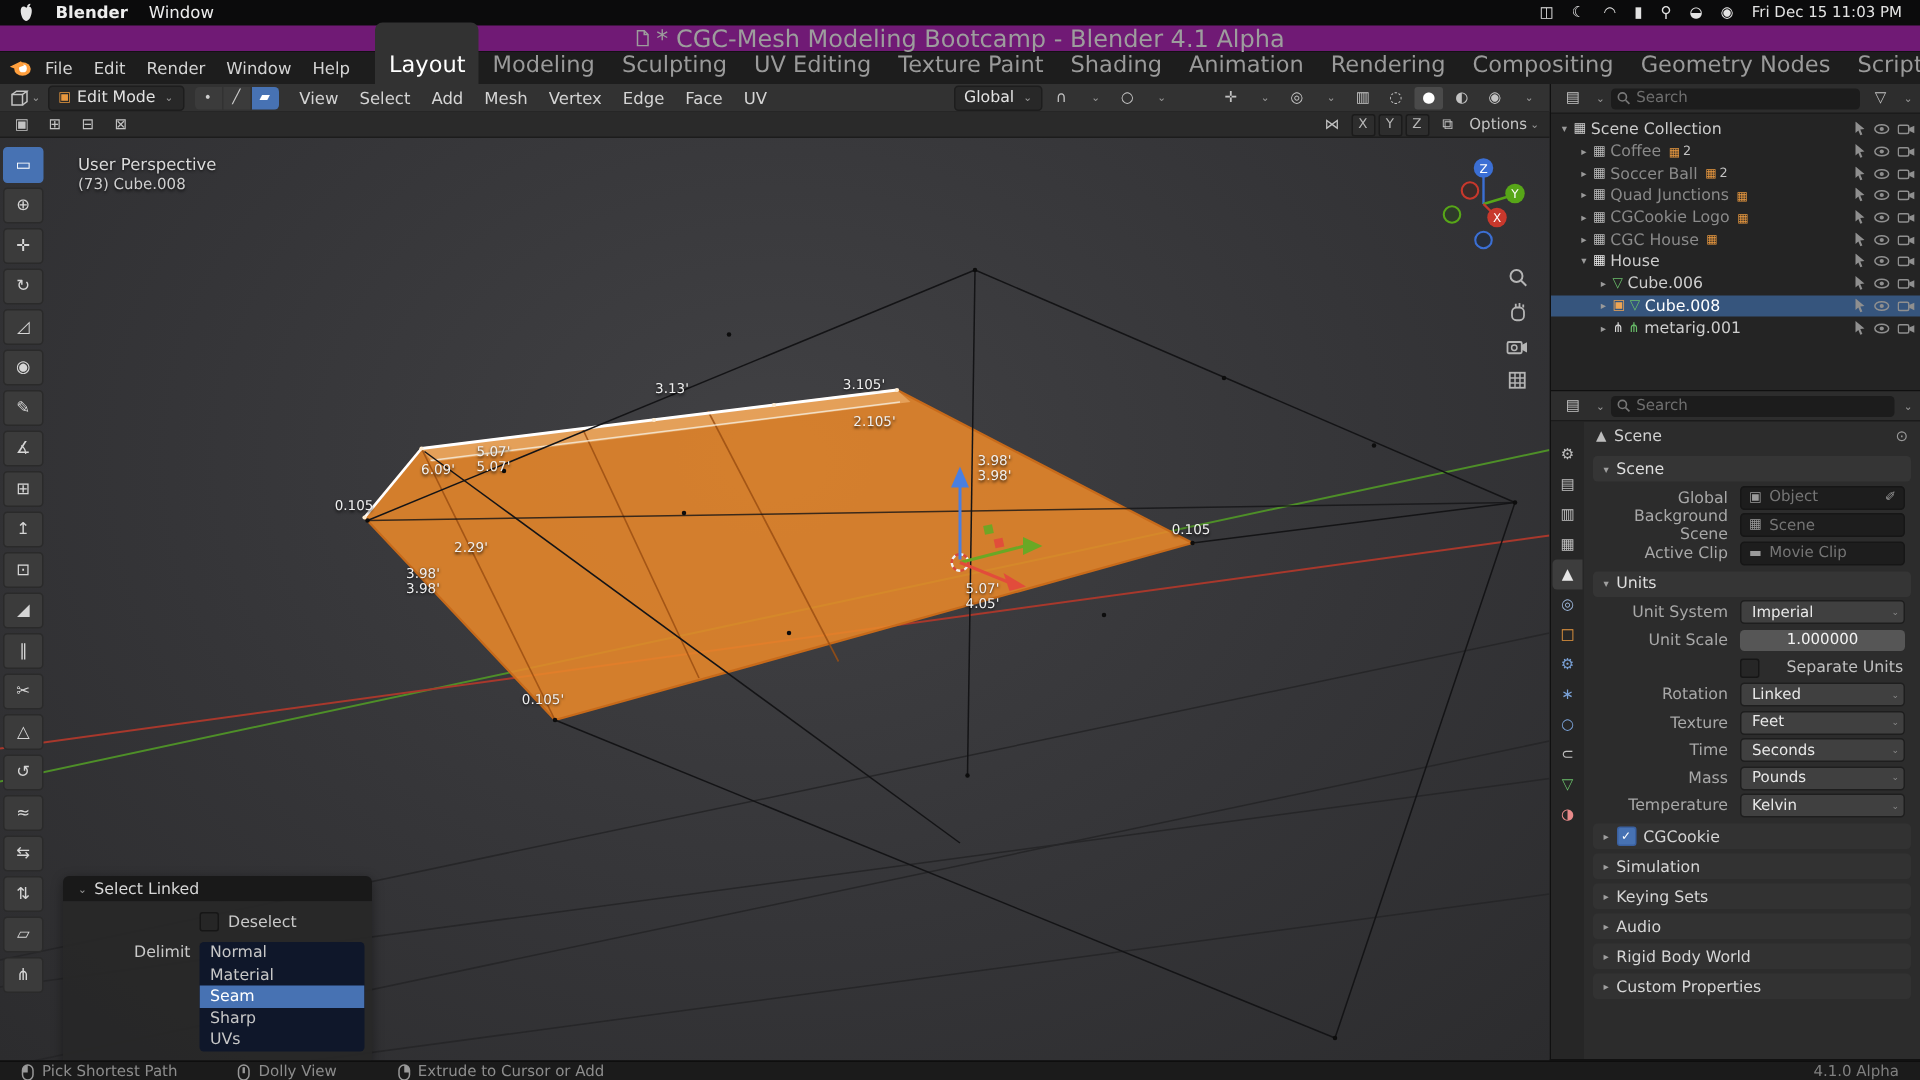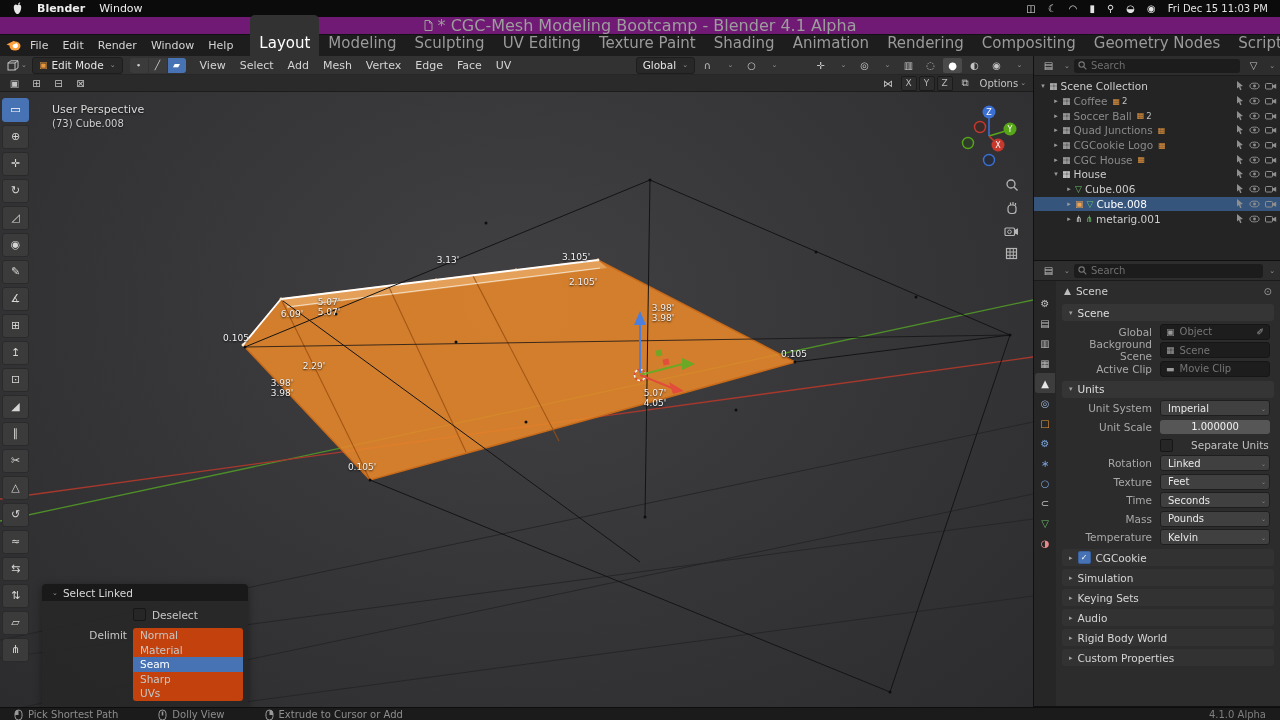--- a/index.html
+++ b/index.html
@@ -61,21 +61,21 @@
   #vp-nav-icons{position:absolute;right:13px;top:84px;display:flex;flex-direction:column;gap:6px;align-items:center;}
   .navbtn{width:17px;height:17px;display:flex;align-items:center;justify-content:center;border-radius:50%;}
   
   #op-panel{position:absolute;left:42px;top:492px;width:206px;border-radius:4px;overflow:hidden;
             box-shadow:0 2px 8px rgba(0,0,0,.4);}
   #op-head{height:17px;background:#191919;display:flex;align-items:center;gap:5px;padding:0 8px;color:#d8d8d8;font-size:10.5px;}
   #op-body{background:rgba(40,40,40,.96);padding:7px 0 8px;}
   .oprow1{margin-left:91px;display:flex;align-items:center;gap:6px;color:#c9c9c9;font-size:10.5px;}
   .oprow2{display:flex;margin-top:7px;}
   .oplabel{width:85px;text-align:right;margin-right:6px;color:#c9c9c9;font-size:10.5px;padding-top:1px;}
-  .oplist{background:#c2410c;border-radius:3px;overflow:hidden;width:110px;}
+  .oplist{background:#0f172a;border-radius:3px;overflow:hidden;width:110px;}
   .dopt{height:14.5px;line-height:14.5px;padding:0 7px;font-size:10.5px;color:#c7c7c7;}
   .dopt.selected{background:#4772b3;color:#ffffff;}
   .cb{width:11px;height:11px;background:#262626;border:1px solid #161616;border-radius:2px;flex-shrink:0;}
   .cb.on{background:#4772b3;border-color:#3a60a0;color:#fff;font-size:8px;display:flex;align-items:center;justify-content:center;}
   
   #outliner{top:56px;left:1034px;width:246px;height:204px;background:#242424;border-bottom:1px solid #101010;}
   .ohead{height:19px;background:#2d2d2d;display:flex;align-items:center;gap:4px;padding:0 5px;border-bottom:1px solid #1b1b1b;}
   .sfield{flex:1;height:14px;background:#1c1c1c;border-radius:3px;display:flex;align-items:center;gap:4px;
           padding:0 4px;color:#6f6f6f;font-size:10px;}
   #outliner-rows{padding-top:3px;}

